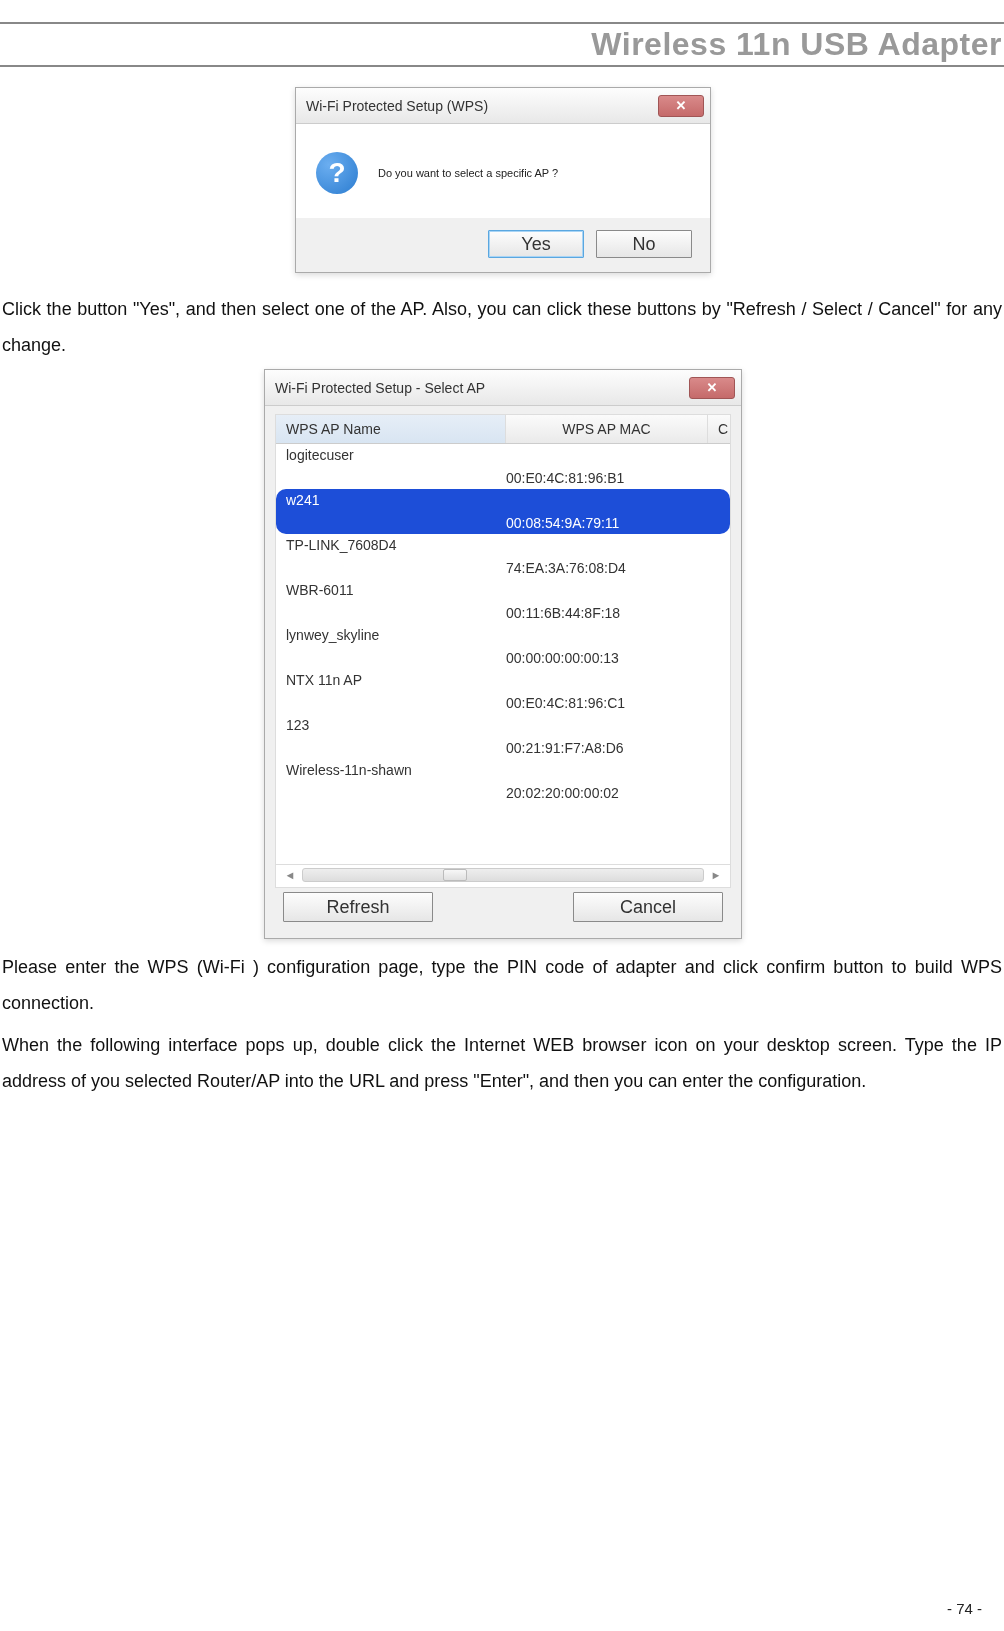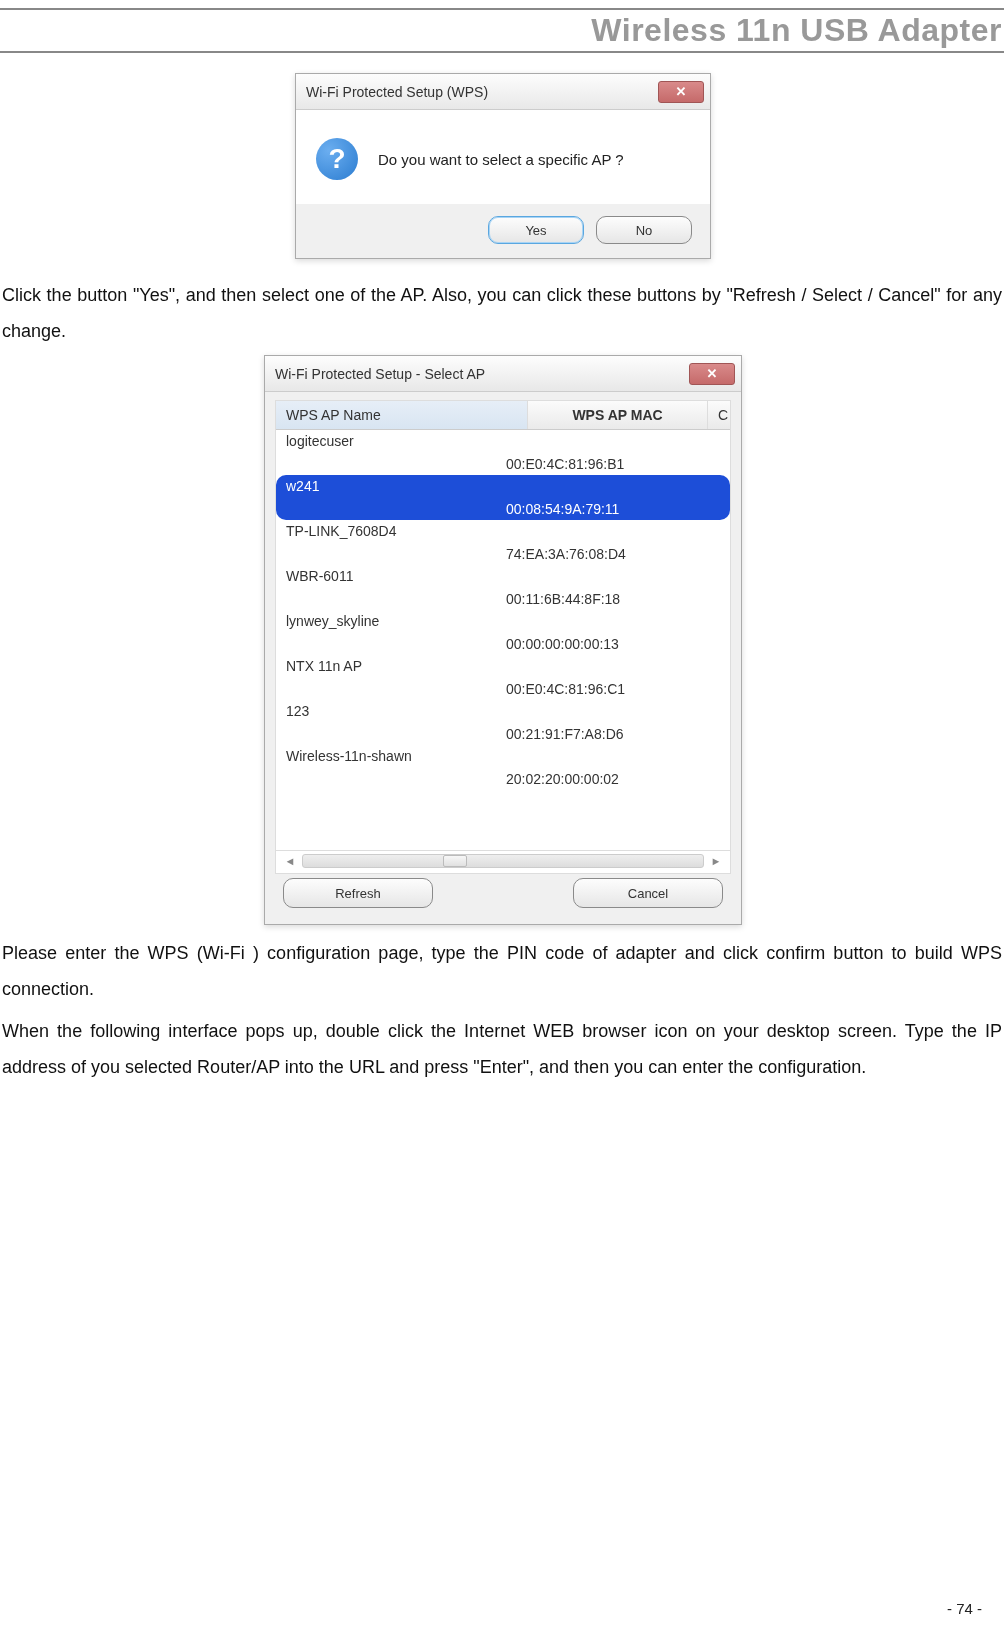--- a/index.html
+++ b/index.html
@@ -5,21 +5,21 @@
     * { margin: 0; padding: 0; box-sizing: border-box; }
     body {
       font-family: Arial, sans-serif;
       background: #fff;
       width: 1004px;
       height: 1631px;
       position: relative;
       padding: 0;
     }
     .header-region {
-      padding-top: 8px;
+      padding-top: 22px;
       border-radius: 10px;
     }
     .header-line {
       height: 2px;
       background: #888;
       margin: 0;
     }
     .header-title {
       text-align: right;
       font-size: 32px;
@@ -78,38 +78,38 @@
       background: radial-gradient(circle at 30% 30%, #6baef0, #2b7cd0);
       display: flex;
       align-items: center;
       justify-content: center;
       color: #fff;
       font-size: 28px;
       font-weight: bold;
       flex-shrink: 0;
     }
     .dialog1-msg {
-      font-size: 15px;
+      font-size: 11px;
       color: #222;
       text-align: center;
     }
     .dialog1-buttons {
       background: #f0f0f0;
       padding: 12px 18px 14px 18px;
       display: flex;
       justify-content: flex-end;
       gap: 12px;
     }
     .win-btn {
       min-width: 96px;
       height: 28px;
       border: 1px solid #8a8a8a;
-      border-radius: 10px;
+      border-radius: 1px;
       background: linear-gradient(to bottom, #fdfdfd, #e6e6e6);
-      font-size: 13px;
+      font-size: 18px;
       color: #333;
       display: inline-flex;
       align-items: center;
       justify-content: center;
     }
     .win-btn.default {
       border: 1px solid #5aa7e0;
       box-shadow: 0 0 0 1px #a8d4f5 inset;
     }
     .body-text {
@@ -135,22 +135,22 @@
       display: flex;
       background: linear-gradient(to bottom, #fbfbfb, #eaeaea);
       border-bottom: 1px solid #ccc;
       font-size: 14px;
       color: #333;
     }
     .th {
       padding: 6px 10px;
       border-right: 1px solid #ddd;
     }
-    .th.name { width: 252px; background: linear-gradient(to bottom, #e6eef7, #d8e5f2); }
-    .th.mac { flex: 1; text-align: center; font-weight: bold; }
+    .th.name { width: 230px; background: linear-gradient(to bottom, #e6eef7, #d8e5f2); }
+    .th.mac { flex: 1; text-align: center; }
     .th.last { width: 22px; border-right: none; }
     .table-body {
       font-size: 14px;
     }
     .tr {
       display: flex;
       padding: 3px 10px;
       color: #333;
       border-radius: 10px;
     }

